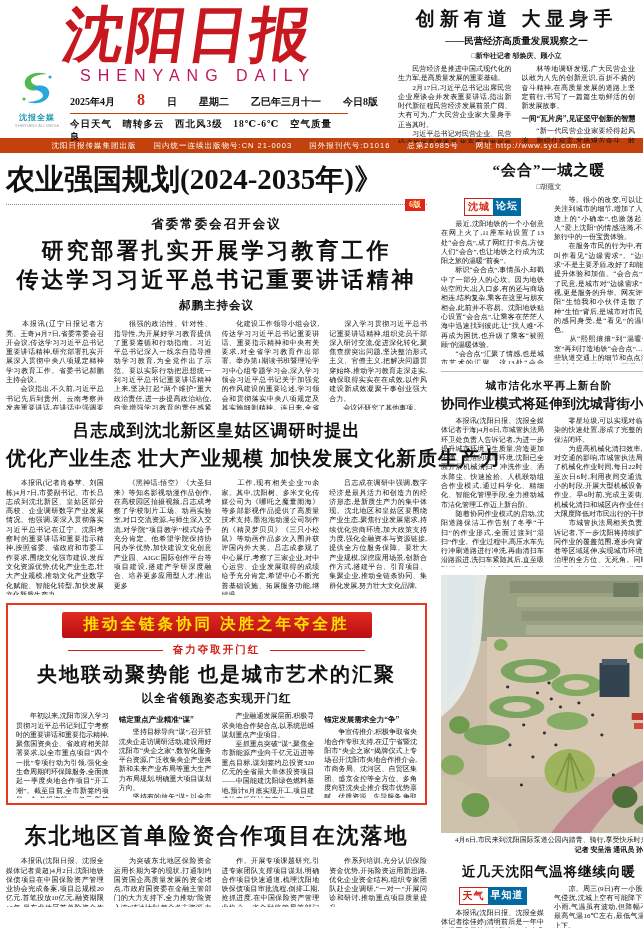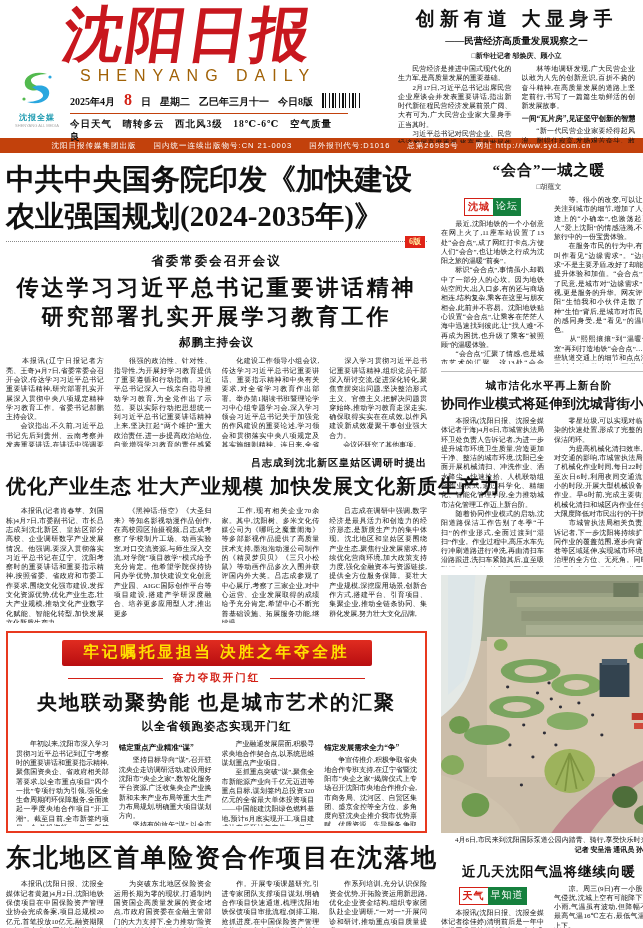--- a/index.html
+++ b/index.html
@@ -4,25 +4,25 @@
 <style>
   * { margin:0; padding:0; box-sizing:border-box; }
   html,body { background:#e9e9e9; }
   body { font-family:"Liberation Serif","DejaVu Serif",serif; color:#111; }
   .page { position:relative; width:643px; height:928px; margin:0 auto; background:#fff; overflow:hidden; }
 
   
   .masthead { display:flex; height:138px; padding:0 6px; }
   .mh-left { width:380px; position:relative; flex:none; }
   .brand { font-size:60px; font-weight:900; color:#c8171e; line-height:1.05; margin:4px 0 0 58px; letter-spacing:2px; transform:skewX(-8deg); white-space:nowrap; }
-  .brand-en { font-size:16px; color:#a16207; letter-spacing:7px; margin:0 0 0 74px; font-family:"Liberation Sans",sans-serif; }
+  .brand-en { font-size:16px; color:#be185d; letter-spacing:7px; margin:0 0 0 74px; font-family:"Liberation Sans",sans-serif; }
   .logo-wrap { position:absolute; left:4px; bottom:10px; width:54px; text-align:center; }
   .logo-name { font-size:8px; color:#1d9ab0; font-weight:bold; letter-spacing:1px; }
   .logo-sub { font-size:4px; color:#aaa; font-family:"Liberation Sans",sans-serif; }
-  .dateline { display:flex; align-items:baseline; gap:9px; margin:6px 0 0 64px; font-size:10px; font-weight:bold; white-space:nowrap; }
+  .dateline { display:flex; align-items:baseline; gap:22px; margin:6px 0 0 64px; font-size:10px; font-weight:bold; white-space:nowrap; }
   .date-day { color:#d42418; font-size:16px; font-weight:900; }
   .barcode { width:40px; height:15px; align-self:center;
      background:repeating-linear-gradient(90deg,#111 0 2px,#fff 2px 3px,#111 3px 4px,#fff 4px 7px,#111 7px 8px,#fff 8px 10px); }
   .weatherline { margin:4px 0 0 64px; width:278px; border-top:1px solid #c2410c; padding-top:4px; font-size:9.5px; font-weight:bold; letter-spacing:1px; }
 
   .mh-right { flex:1; padding:6px 2px 0 12px; }
   .inov-title { font-size:19px; font-weight:900; text-align:center; letter-spacing:5px; white-space:nowrap; }
   .inov-sub { font-size:9.5px; text-align:center; margin-top:3px; font-weight:bold; }
   .inov-byline { font-size:7px; text-align:center; margin-top:3px; font-weight:bold; color:#222; }
   .cols { display:flex; gap:10px; overflow:hidden; margin-top:4px; }
@@ -41,43 +41,43 @@
 
   .agri-headline { font-size:29px; font-weight:900; letter-spacing:0px; line-height:1.28; margin-top:8px; white-space:nowrap; }
   .dotted-rule { border-top:1px dotted #8a8a8a; margin-top:6px; position:relative; height:12px; }
   .page-tag { position:absolute; right:2px; top:-6px; background:#e02418; color:#ffec9e; font-size:8px; font-weight:bold; padding:0 4px; line-height:12px; }
 
   .kicker { font-size:12.5px; font-weight:bold; text-align:center; letter-spacing:2px; }
   .ccp-headline { font-size:22px; font-weight:900; text-align:center; letter-spacing:3px; line-height:1.3; margin-top:4px; white-space:nowrap; }
   .ccp-sub { font-size:11.5px; font-weight:bold; text-align:center; margin-top:4px; letter-spacing:1px; }
   .h-ccp { height:90px; margin-top:7px; }
 
-  .lu-kicker { font-size:10px; font-weight:bold; text-align:right; margin-top:9px; letter-spacing:1px; }
+  .lu-kicker { font-size:17px; font-weight:bold; text-align:center; margin-top:9px; letter-spacing:1px; }
   .lu-headline { font-size:20px; font-weight:900; text-align:center; margin-top:3px; letter-spacing:1px; white-space:nowrap; }
   .h-lu { height:116px; margin-top:7px; }
 
   .redbox { border:2px solid #e8391f; margin-top:8px; padding:7px 8px 5px; }
   .banner { width:310px; margin:0 auto; background:linear-gradient(#e02c20,#b80d10); color:#ffe100; font-size:15.5px; font-weight:900; text-align:center; letter-spacing:3px; padding:2px 0 3px; border-radius:2px; white-space:nowrap; }
   .strap { display:flex; align-items:center; justify-content:center; gap:10px; margin-top:5px; }
   .strap-line { flex:0 0 95px; height:1px; background:#d32016; }
   .strap-text { color:#d32016; font-size:10.5px; font-weight:bold; letter-spacing:2px; white-space:nowrap; }
   .rb-headline { font-size:20px; font-weight:900; text-align:center; margin-top:4px; letter-spacing:2px; white-space:nowrap; }
   .rb-sub { font-size:11.5px; font-weight:bold; text-align:center; margin-top:3px; letter-spacing:1px; }
   .h-rb { height:86px; margin-top:6px; }
 
-  .ins-headline { font-size:25px; font-weight:900; margin-top:8px; letter-spacing:2px; white-space:nowrap; }
+  .ins-headline { font-size:22px; font-weight:900; text-align:center; margin-top:16px; letter-spacing:2px; white-space:nowrap; }
   .h-ins { height:50px; margin-top:6px; }
 
   
   .hh-title { font-size:15px; font-weight:900; text-align:center; margin-top:8px; letter-spacing:1px; }
   .hh-byline { font-size:7px; text-align:center; margin-top:2px; color:#333; }
   .h-hh { height:168px; margin-top:4px; }
   .label-sc { display:inline-flex; margin:2px auto 4px; align-self:center; }
   .label-a { color:#d32016; font-size:10px; font-weight:900; padding:1px 3px; border:1px solid #d32016; border-right:none; letter-spacing:1px; }
-  .label-b { background:#15803d; color:#fff; font-size:10px; font-weight:400; padding:1px 3px; letter-spacing:1px; }
+  .label-b { background:#0369a1; color:#fff; font-size:10px; font-weight:700; padding:1px 3px; letter-spacing:1px; }
   .col-with-label { display:flex; flex-direction:column; }
   .hdivider { border-top:1px solid #bbb; margin:7px 0 0; }
 
   .coop-kicker { font-size:10.5px; font-weight:bold; text-align:center; margin-top:7px; letter-spacing:1px; }
   .coop-headline { font-size:13.5px; font-weight:900; text-align:center; margin-top:2px; white-space:nowrap; }
   .h-coop { height:150px; margin-top:4px; }
 
   .photo { width:100%; height:258px; margin-top:8px; display:block; }
   .caption { font-size:7px; line-height:1.4; margin-top:3px; text-align:justify; }
   .caption-credit { text-align:right; font-weight:bold; }
@@ -138,32 +138,31 @@
 
   <div class="infobar">
     <span>沈阳日报传媒集团出版　　国内统一连续出版物号:CN 21-0003　　国外报刊代号:D1016　　总第26985号　　网址 http://www.syd.com.cn</span>
   </div>
 
   <main class="content">
 
     <section class="left-col">
 
       <h1 class="agri-headline">
-        <div>中共中央国务院印发《加快建设</div>
         <div>农业强国规划(2024-2035年)》</div>
       </h1>
       <div class="dotted-rule">
         <span class="page-tag">6版</span>
       </div>
 
       <article>
         <div class="kicker">省委常委会召开会议</div>
         <h2 class="ccp-headline">
+          <div>研究部署扎实开展学习教育工作</div>
           <div>传达学习习近平总书记重要讲话精神</div>
-          <div>研究部署扎实开展学习教育工作</div>
         </h2>
         <div class="ccp-sub">郝鹏主持会议</div>
         <div class="cols h-ccp">
           <div class="col">　　本报讯(辽宁日报记者方亮、王奇)4月7日,省委常委会召开会议,传达学习习近平总书记重要讲话精神,研究部署扎实开展深入贯彻中央八项规定精神学习教育工作。省委书记郝鹏主持会议。
 　　会议指出,不久前,习近平总书记先后到贵州、云南考察并发表重要讲话,在讲话中强调要对深入贯彻中央八项规定精神学习教育提出重要要求。习近平总书记的重要讲话进一步阐明了学习教育的目标任务、方法路径和工作要求,具有</div>
           <div class="col">　　很强的政治性、针对性、指导性,为开展好学习教育提供了重要遵循和行动指南。习近平总书记深入一线亲自指导推动学习教育,为全党作出了示范。要以实际行动把思想统一到习近平总书记重要讲话精神上来,坚决扛起“两个维护”重大政治责任,进一步提高政治站位,自觉增强学习教育的责任感紧迫感,聚焦重点强化学习教育落实落细。
 　　会议强调,学习教育启动后,省委第一时间召开常委会会议暨深</div>
           <div class="col">　　化建设工作领导小组会议,传达学习习近平总书记重要讲话、重要指示精神和中央有关要求,对全省学习教育作出部署。举办第1期读书班暨理论学习中心组专题学习会,深入学习领会习近平总书记关于加强党的作风建设的重要论述,学习领会和贯彻落实中央八项规定及其实施细则精神。连日来,全省各地区各部门把各单位开展学习教育作为重要政治任务,高度重视、精心组织,以昂扬姿态有力有序推动学习教育扎实有序开展。下一步,要</div>
           <div class="col">　　深入学习贯彻习近平总书记重要讲话精神,组织党员干部深入研讨交流,促进深化转化,聚焦查摆突出问题,坚决整治形式主义、官僚主义,把解决问题贯穿始终,推动学习教育走深走实,确保取得实实在在成效,以作风建设新成效凝聚干事创业强大合力。
 　　会议还研究了其他事项。</div>
@@ -175,21 +174,21 @@
         <h2 class="lu-headline">优化产业生态 壮大产业规模 加快发展文化新质生产力</h2>
         <div class="cols h-lu">
           <div class="col">　　本报讯(记者肖春苹、刘国栋)4月7日,市委副书记、市长吕志成到沈北新区、皇姑区部分高校、企业调研数字产业发展情况。他强调,要深入贯彻落实习近平总书记在辽宁、沈阳考察时的重要讲话和重要指示精神,按照省委、省政府和市委工作要求,围绕文化强市建设,发挥文化资源优势,优化产业生态,壮大产业规模,推动文化产业数字化赋能、智能化转型,加快发展文化新质生产力。</div>
           <div class="col">　　《黑神话:悟空》《大圣归来》等知名影视动漫作品创作,在高校园区拍摄视频,吕志成考察了学校制片工场、动画实验室,对口交流资源,与师生深入交流,对学院“项目教学”模式给予充分肯定。他希望学院保持协同办学优势,加快建设文化创意产业园、AIGC国际创作平台等项目建设,搭建产学研深度融合、培养更多应用型人才,推出更多</div>
           <div class="col">　　工作,现有相关企业70余家。其中,沈阳树、多米文化传媒公司为《哪吒之魔童闹海》等多部影视作品提供了高质量技术支持,墨泡泡动漫公司制作的《精灵梦贝贝》《三只小松鼠》等动画作品多次入围并获评国内外大奖。吕志成参观了中心展厅,考察了三家企业,对中心运营、企业发展取得的成绩给予充分肯定,希望中心不断完善基础设施、拓展服务功能,继续提</div>
           <div class="col">　　吕志成在调研中强调,数字经济是最具活力和创造力的经济形态,是新质生产力的集中体现。沈北地区和皇姑区要围绕产业生态,聚焦行业发展需求,持续优化营商环境,加大政策支持力度,强化金融资本与资源链接,提供全方位服务保障。要壮大产业规模,深挖应用场景,创新合作方式,搭建平台、引育项目、集聚企业,推动全链条协同、集群化发展,努力壮大文化品牌,</div>
         </div>
       </article>
 
       <article class="redbox">
-        <div class="banner">牢记嘱托显担当 决胜之年夺全胜</div>
+        <div class="banner">推动全链条协同 决胜之年夺全胜</div>
         <div class="strap">
           <span class="strap-line"></span>
           <span class="strap-text">奋力夺取开门红</span>
           <span class="strap-line"></span>
         </div>
         <h2 class="rb-headline">央地联动聚势能 也是城市艺术的汇聚</h2>
         <div class="rb-sub">以全省领跑姿态实现开门红</div>
         <div class="cols h-rb">
           <div class="col">　　年初以来,沈阳市深入学习贯彻习近平总书记到辽宁考察时的重要讲话和重要指示精神,聚焦国资央企、省政府相关部署要求,以全市重点项目“四个一批”专项行动为引领,强化全生命周期闭环保障服务,全面掀起一季度央地合作项目“开工潮”。截至目前,全市新签约项目11个,总投资额881亿元,新签约项目数量、总投资额稳居全省第一,总投资120亿元的中国能建沈阳绿色燃料基地成为全省单体投资额最大项目。</div>
           <div class="col-with-label" style="flex:1;overflow:hidden;">

